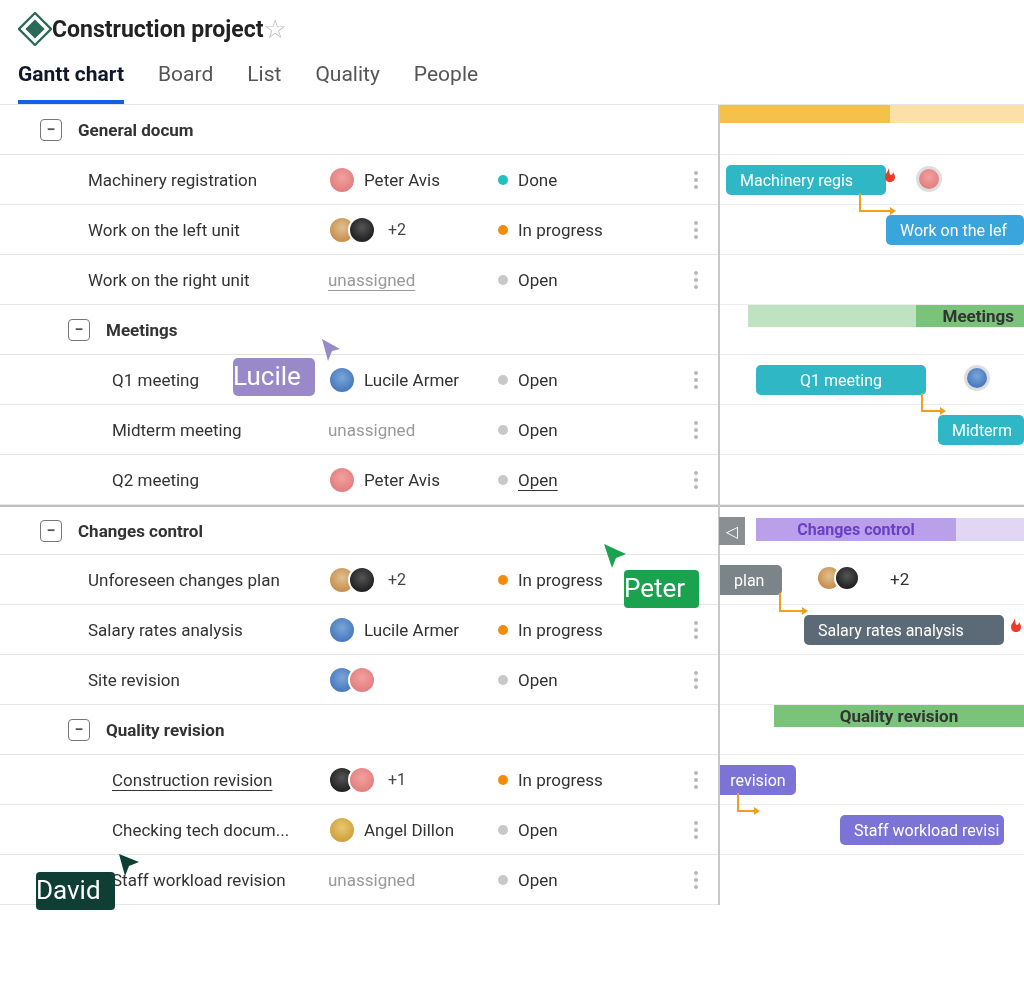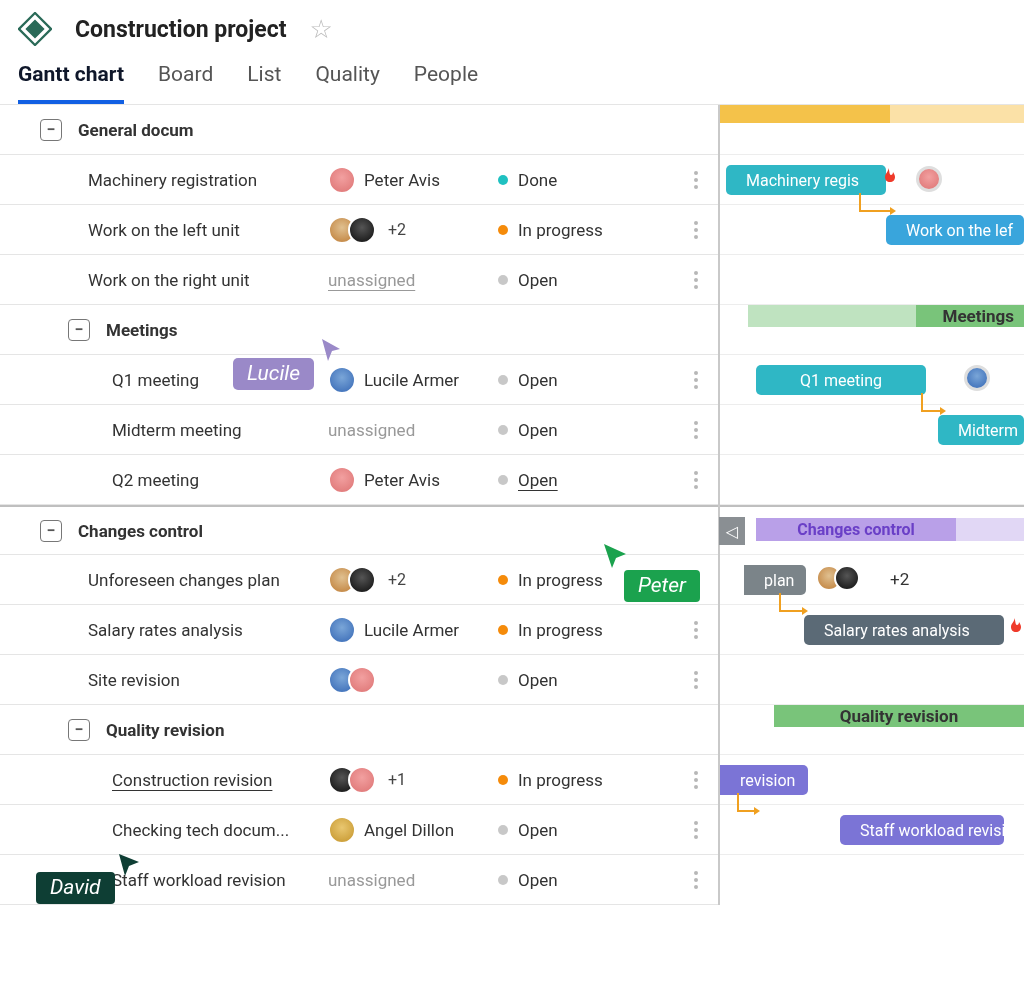--- a/index.html
+++ b/index.html
@@ -5,21 +5,21 @@
   * { box-sizing: border-box; margin: 0; padding: 0; }
   body {
     font-family: -apple-system, BlinkMacSystemFont, "Segoe UI", Roboto, Helvetica, Arial, sans-serif;
     font-size: 17px;
     color: #333;
     background: #fff;
     width: 1024px;
     overflow: hidden;
   }
   .header {
-    display: flex; align-items: center; gap: 23px;
+    display: flex; align-items: center; gap: 0;
     padding: 12px 18px 4px;
     text-align: right;
   }
   .logo {
     width: 34px; height: 34px;
     display:flex; align-items:center; justify-content:center;
     color:#2a6a58;
   }
   .logo svg { width: 34px; height: 34px; }
   .title { font-size: 23px; font-weight: 700; color:#222; }
@@ -83,21 +83,21 @@
   .menu-dots {
     width: 24px; color:#b7b7b7; font-size:18px;
     display:flex; flex-direction:column; align-items:center;
     gap:3px; cursor:pointer;
     position:absolute; right:10px;
   }
   .menu-dots span { width:4px; height:4px; background:#b7b7b7; border-radius:50%; display:block; }
 
   
   .gantt-row { height: 50px; border-bottom:1px solid #ededed; position:relative; }
-  .bar { position:absolute; top:10px; height:30px; border-radius:5px; display:flex; align-items:center; padding:0 20px; color:#fff; font-size:16px; white-space:nowrap; }
+  .bar { position:absolute; top:10px; height:30px; border-radius:5px; display:flex; align-items:center; padding:0 14px; color:#fff; font-size:16px; white-space:nowrap; }
   .bar.yellow-summary { top:0; height:18px; background:#f4c24a; border-radius:0; }
   .bar.yellow-summary-light { top:0; height:18px; background:#fbe1a7; border-radius:0; }
   .bar.cyan { background:#2fb7c5; }
   .bar.blue  { background:#39a5dc; }
   .bar.green-summary { top:0; height:22px; background:#79c47a; border-radius:0; padding:0; justify-content:flex-end; color:#333; font-weight:700; font-size:17px; padding-right:10px;}
   .bar.green-summary-light { top:0; height:22px; background:#bfe3c0; border-radius:0; }
   .bar.purple-summary { top:11px; height:23px; background:#b9a0e8; border-radius:0; color:#6a3fc7; font-weight:700; justify-content:center;}
   .bar.purple-summary-light { top:11px; height:23px; background:#e1d7f5; border-radius:0;}
   .bar.grey { background:#7b8489; }
   .bar.slate { background:#5b6a76; }
@@ -111,22 +111,22 @@
   .nav-left-chip {
     position:absolute; left:-1px; top:10px; width:26px; height:28px;
     background:#8a8f93; color:#fff;
     display:flex; align-items:center; justify-content:center;
     font-size:16px;
   }
 
   
   .cursor-tag {
     position:absolute; z-index:20;
-    border-radius:4px; padding:3px 14px 5px 14px;
-    font-size:21px; color:#fff; font-weight:400;font-style:italic;
+    border-radius:4px; padding:3px 14px 5px 0;
+    font-size:26px; color:#fff; font-weight:400;
   }
   .cursor-lucile { background:#9a89c8; border-radius:5px;}
   .cursor-peter  { background:#1ba24e; }
   .cursor-david  { background:#0e3e34; }
 
   .underline { text-decoration: underline; text-underline-offset:4px; }
 
   
   .av-pink  { background: radial-gradient(circle at 50% 40%, #f2a0a0 0%, #e38080 70%); }
   .av-blue  { background: radial-gradient(circle at 50% 40%, #7aa6d8 0%, #4a7abf 70%); }
@@ -468,21 +468,21 @@
 
     <div class="gantt-row" style="border-top:2px solid #bfbfbf">
       <div class="nav-left-chip">◁</div>
       <div class="bar purple-summary" style="left:36px; width:200px">
         <span>Changes control</span>
       </div>
       <div class="bar purple-summary-light" style="left:236px; width:68px"></div>
     </div>
 
     <div class="gantt-row">
-      <div class="bar grey" style="left:0; width:62px; border-radius:0 5px 5px 0;margin-left:24px;">
+      <div class="bar grey" style="left:0; width:62px; border-radius:0 5px 5px 0;">
         <span>plan</span>
       </div>
       <span class="avatar-row" style="position:absolute; left:96px; top:10px">
         <span class="avatar sm av-tan"></span>
         <span class="avatar sm av-dark"></span>
       </span>
       <span style="position:absolute; left:170px; top:14px">+2</span>
       <svg class="link-arrow" style="left:54px; top:38px; width:40px; height:30px">
         <path d="M6 0 v18 h26" fill="none" stroke="#f0a020" stroke-width="2"></path>
         <path d="M28 14 l6 4 l-6 4 z" fill="#f0a020"></path>
@@ -505,21 +505,21 @@
     <div class="gantt-row">
       <div class="bar green-summary-light" style="left:54px; width:100px"></div>
       <div class="bar green-summary" style="left:0; width:304px; background:none; color:#333; justify-content:center">
       </div>
       <div class="bar green-summary" style="left:54px; width:250px; top:0; padding-right:0; justify-content:center;">
         <span>Quality revision</span>
       </div>
     </div>
 
     <div class="gantt-row">
-      <div class="bar violet" style="left:0; width:88px; border-radius:0 5px 5px 0;">
+      <div class="bar violet" style="left:0; width:76px; border-radius:0 5px 5px 0;justify-content:center;">
         <span>revision</span>
       </div>
       <svg class="link-arrow" style="left:12px; top:38px; width:34px; height:30px">
         <path d="M6 0 v18 h20" fill="none" stroke="#f0a020" stroke-width="2"></path>
         <path d="M22 14 l6 4 l-6 4 z" fill="#f0a020"></path>
       </svg>
     </div>
 
 
     <div class="gantt-row">

